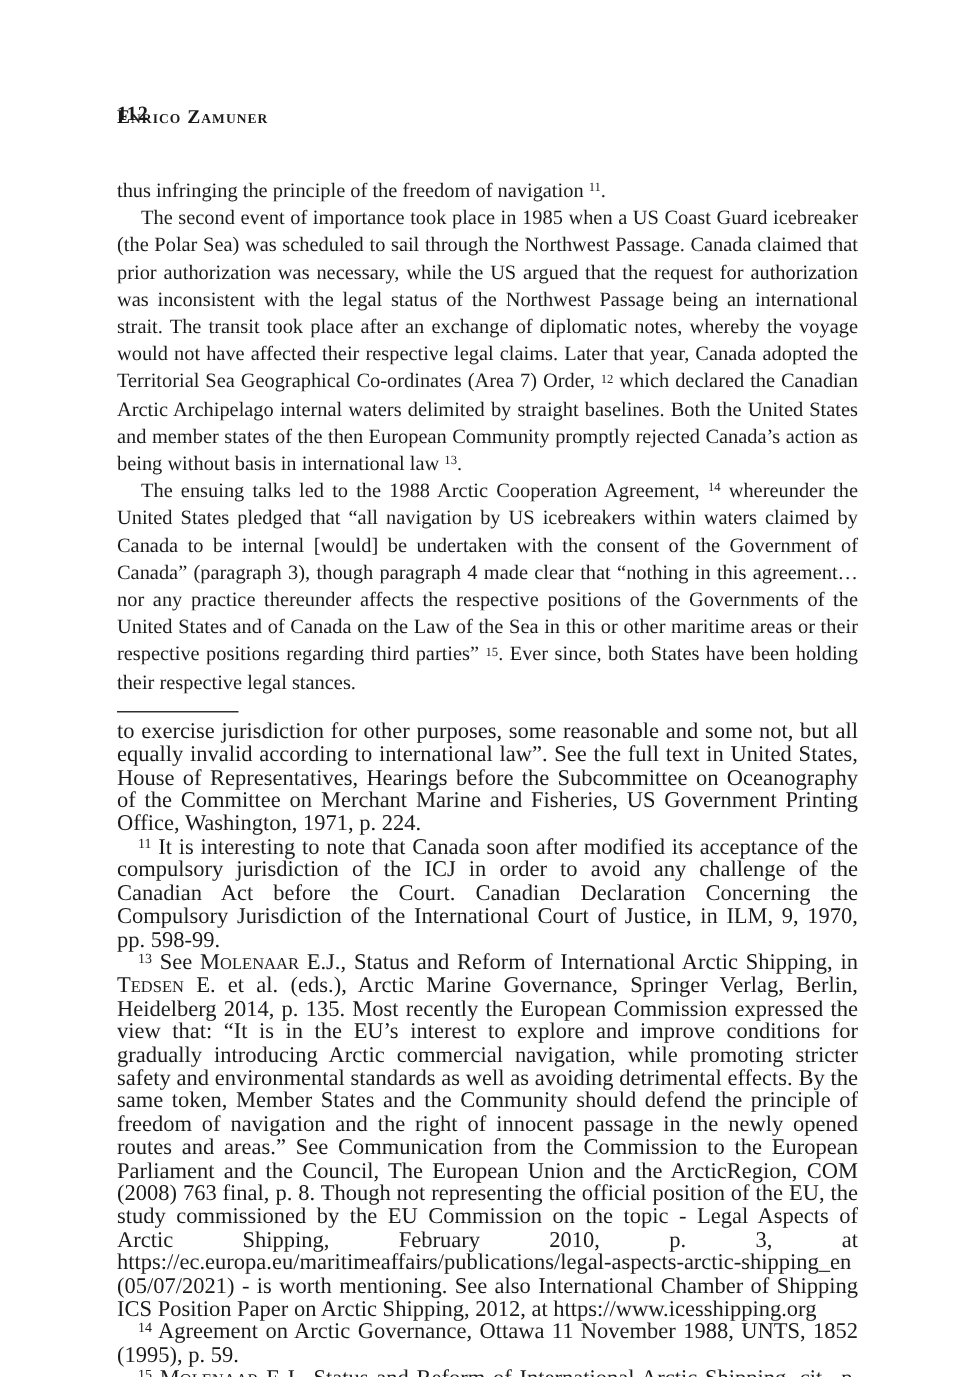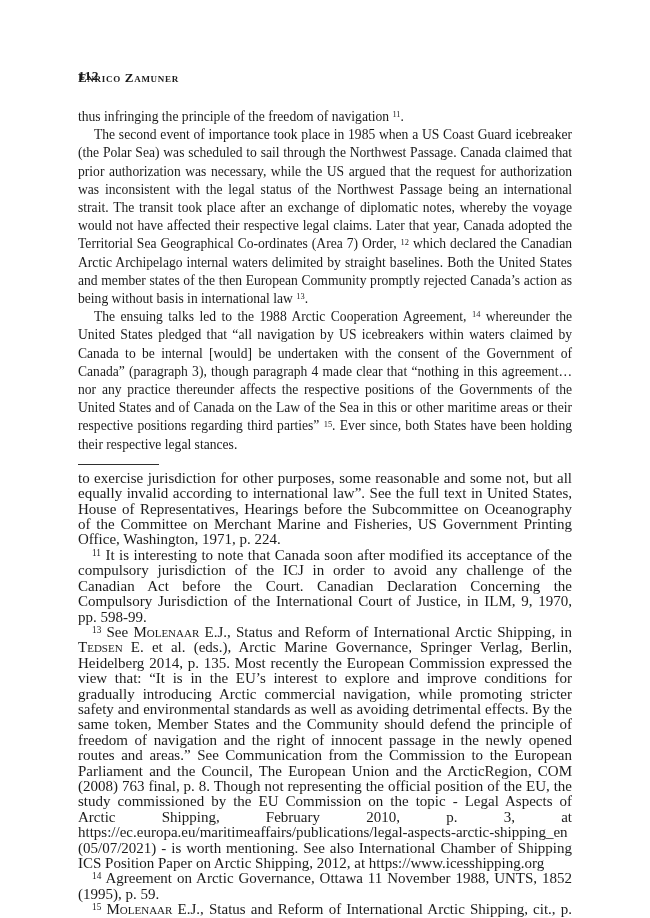--- a/index.html
+++ b/index.html
@@ -32,21 +32,21 @@
   .running-title {
     position: absolute;
     left: 0;
     right: 0;
     top: 2px;
     text-align: left;
     font-size: 13px;
     font-variant: small-caps;
     letter-spacing: 0.7px;
   }
-  .body-text { margin-top: 23px; }
+  .body-text { margin-top: 33px; }
   .body-text p {
     font-size: 13.6px;
     line-height: 18.2px;
     text-align: justify;
     text-justify: inter-word;
   }
   .body-text p.indent { text-indent: 16px; }
   .footnote-rule {
     width: 81px;
     height: 0;

